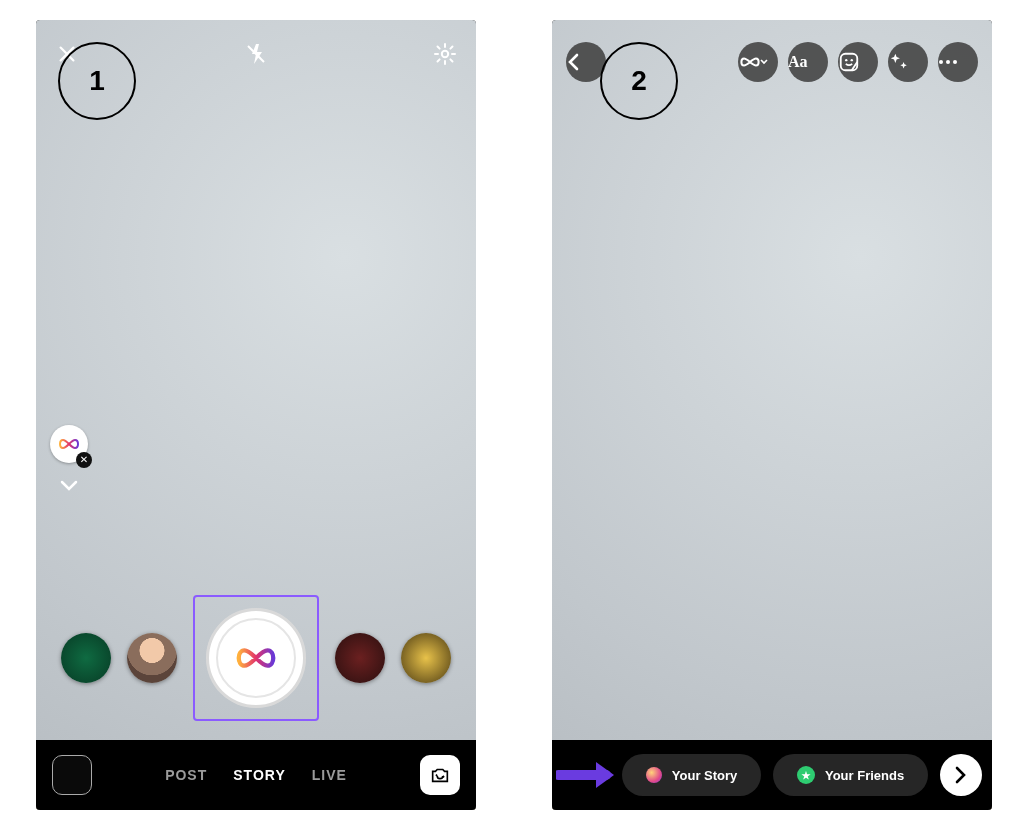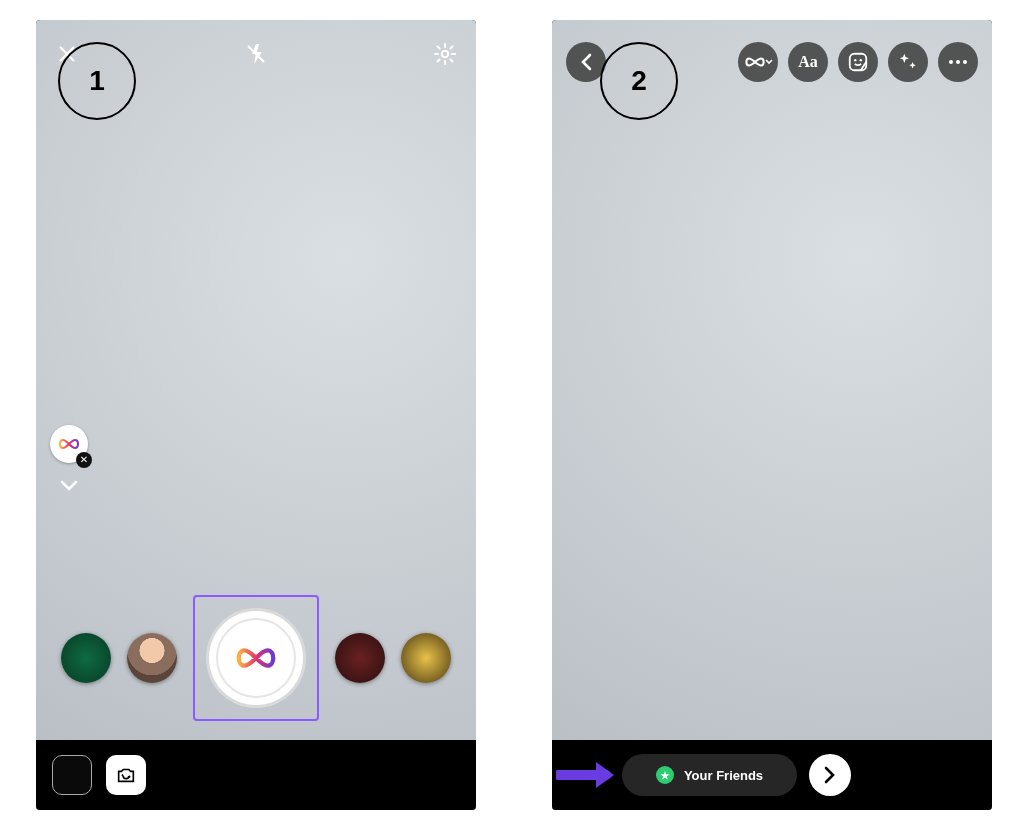--- a/index.html
+++ b/index.html
@@ -35,21 +35,21 @@
 
   .modebar{ position:absolute; left:0; right:0; bottom:0; height:70px; background:#000; display:flex; align-items:center; padding:0 16px; gap:14px; }
   .gallery-thumb{ width:40px; height:40px; border-radius:10px; border:1.5px solid #aaa; background:#0a0a0a; }
   .modes{ flex:1; display:flex; justify-content:center; gap:26px; }
   .mode{ font-size:14px; letter-spacing:1px; color:#9b9b9b; font-weight:600; }
   .mode.active{ color:#fff; }
   .swap{ width:40px; height:40px; border-radius:10px; background:#fff; display:flex; align-items:center; justify-content:center; color:#000; }
 
   
   .toolbar2{ position:absolute; top:22px; right:14px; display:flex; gap:10px; }
-  .pill{ width:40px; height:40px; border-radius:50%; background:rgba(60,60,60,.85); display:flex; align-items:center; justify-content:center; color:#fff; }
+  .pill{ width:40px; height:40px; border-radius:50%; background:rgba(60,60,60,.85); display:flex; align-items:center; justify-content:flex-start; color:#fff; }
   .back2{ position:absolute; top:22px; left:14px; }
   .sharebar{ position:absolute; left:0; right:0; bottom:0; height:70px; background:#000; display:flex; align-items:center; padding:0 10px; gap:12px; }
   .share-pill{ flex:1 1 auto; height:42px; border-radius:21px; background:#262626; display:flex; align-items:center; justify-content:center; gap:10px; color:#fff; font-size:13px; font-weight:600; max-width: 175px;}
   .share-pill.story{ position:relative; }
   .story-dot{ width:16px; height:16px; border-radius:50%; background:radial-gradient(circle at 35% 35%, #ffd37a,#e24a8a 60%,#8a3bdc);} 
   .cf-star{ width:18px; height:18px; border-radius:50%; background:#2ecc71; display:flex;align-items:center;justify-content:center;color:#fff;font-size:10px; }
   .send-circ{ width:42px; height:42px; border-radius:50%; background:#fff; display:flex; align-items:center; justify-content:center; color:#000; }
   .purple-arrow{ position:absolute; left:4px; bottom:18px; }
 
   
@@ -187,20 +187,25 @@
             </svg>
           </div>
         </div>
       </div>
       <div class="cc dark"></div>
       <div class="cc sun"></div>
     </div>
 
     <div class="modebar">
       <div class="gallery-thumb"></div>
+      <div class="modes">
+        <span class="mode">POST</span>
+        <span class="mode active">STORY</span>
+        <span class="mode">LIVE</span>
+      </div>
       <div class="swap">
         <svg width="22" height="22" viewBox="0 0 24 24">
             <path d="M4 8h3l2-2h6l2 2h3v11H4z" fill="none" stroke="#000" stroke-width="1.8"></path>
             <path d="M9 13a3 3 0 1 0 6 0" fill="none" stroke="#000" stroke-width="1.8"></path>
             <path d="M9 13l-1.5-1.5M15 13l1.5 1.5" stroke="#000" stroke-width="1.8"></path>
           </svg>
       </div>
     </div>
 
     <div class="step one">
@@ -299,20 +304,24 @@
           </svg>
       </div>
     </div>
 
     <div class="sharebar">
       <svg class="purple-arrow" width="60" height="34" viewBox="0 0 60 34">
         <path d="M2 17 H50" stroke="#6a3be0" stroke-width="10" stroke-linecap="round"></path>
         <path d="M40 4 L58 17 L40 30 Z" fill="#6a3be0"></path>
       </svg>
       <div style="width:48px"></div>
+      <div class="share-pill story">
+        <span class="story-dot"></span>
+        <span>Your Story</span>
+      </div>
       <div class="share-pill">
         <span class="cf-star">★</span>
         <span>Your Friends</span>
       </div>
       <div class="send-circ">
         <svg width="14" height="18" viewBox="0 0 14 18">
             <path d="M3 2 L10 9 L3 16" stroke="#000" fill="none" stroke-width="2.6" stroke-linecap="round"></path>
           </svg>
       </div>
     </div>

